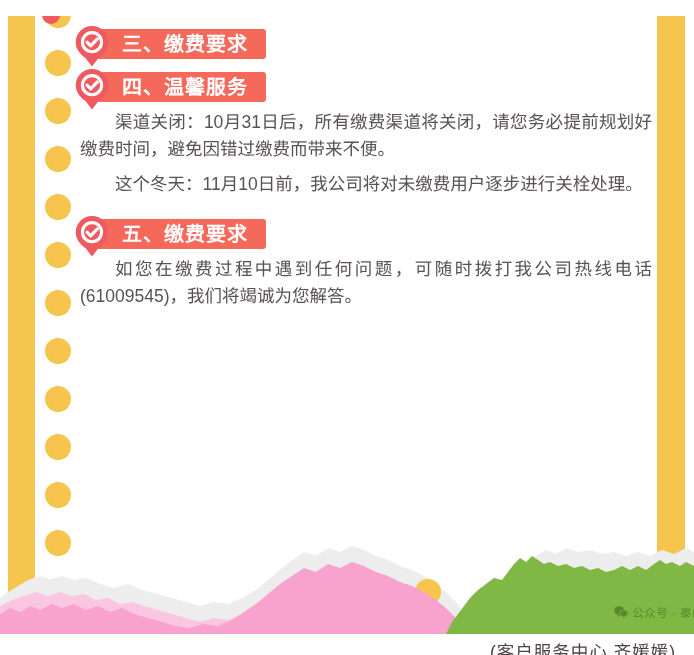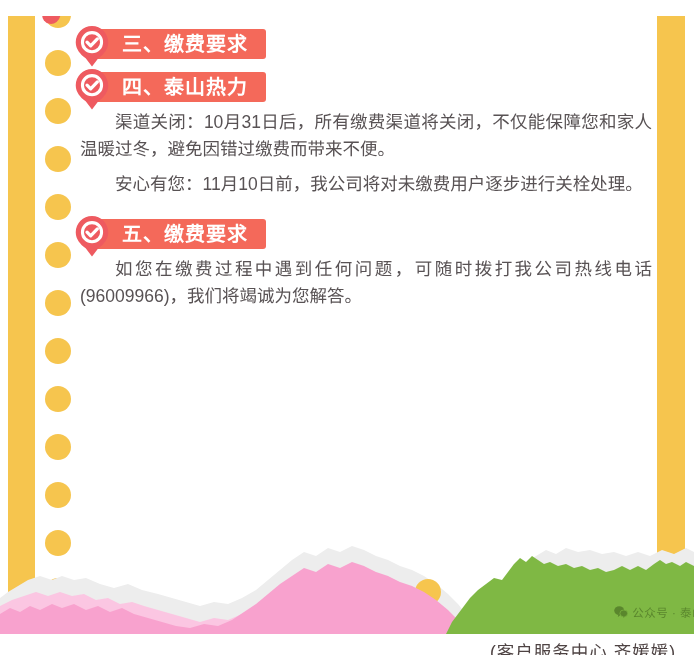--- a/index.html
+++ b/index.html
@@ -95,38 +95,38 @@
 
     <section>
       <div class="ribbon">
         <span class="pin">
           <svg viewBox="0 0 40 46">
             <path d="M20 2 C29.4 2 37 9.6 37 19 C37 26.2 32.2 31.8 26.6 35.8 L20 44.5 L13.4 35.8 C7.8 31.8 3 26.2 3 19 C3 9.6 10.6 2 20 2 Z" style="fill:var(--pin-red)"></path>
             <circle cx="20" cy="19" r="10" fill="none" stroke="#fff" stroke-width="3.2"></circle>
             <path d="M14.8 19 l3.8 3.8 l7 -7.2" fill="none" stroke="#fff" stroke-width="3.4" stroke-linecap="round" stroke-linejoin="round"></path>
           </svg>
         </span>
-        <span>四、泰山热力</span>
+        <span>四、温馨服务</span>
       </div>
-      <p class="body">渠道关闭：10月31日后，所有缴费渠道将关闭，不仅能保障您和家人温暖过冬，避免因错过缴费而带来不便。</p>
-      <p class="body">安心有您：11月10日前，我公司将对未缴费用户逐步进行关栓处理。</p>
+      <p class="body">渠道关闭：10月31日后，所有缴费渠道将关闭，请您务必提前规划好缴费时间，避免因错过缴费而带来不便。</p>
+      <p class="body">这个冬天：11月10日前，我公司将对未缴费用户逐步进行关栓处理。</p>
     </section>
 
     <section>
       <div class="ribbon">
         <span class="pin">
           <svg viewBox="0 0 40 46">
             <path d="M20 2 C29.4 2 37 9.6 37 19 C37 26.2 32.2 31.8 26.6 35.8 L20 44.5 L13.4 35.8 C7.8 31.8 3 26.2 3 19 C3 9.6 10.6 2 20 2 Z" style="fill:var(--pin-red)"></path>
             <circle cx="20" cy="19" r="10" fill="none" stroke="#fff" stroke-width="3.2"></circle>
             <path d="M14.8 19 l3.8 3.8 l7 -7.2" fill="none" stroke="#fff" stroke-width="3.4" stroke-linecap="round" stroke-linejoin="round"></path>
           </svg>
         </span>
         <span>五、缴费要求</span>
       </div>
-      <p class="body">如您在缴费过程中遇到任何问题，可随时拨打我公司热线电话(96009966)，我们将竭诚为您解答。</p>
+      <p class="body">如您在缴费过程中遇到任何问题，可随时拨打我公司热线电话(61009545)，我们将竭诚为您解答。</p>
     </section>
 
   </main>
 
   <svg class="mountains" viewBox="0 0 694 128" preserveAspectRatio="none">
 
     <path style="fill:var(--gray-ridge)" d="M0 92 L8 86 L18 80 L28 74 L40 70 L52 74 L62 70 L74 74 L86 72 L100 78 L114 82 L128 78 L142 84 L158 88 L172 92 L186 96 L200 100 L214 96 L228 98 L242 92 L256 84 L268 74 L280 64 L292 54 L304 46 L316 50 L328 42 L340 46 L352 40 L364 44 L376 50 L388 54 L400 60 L412 64 L424 70 L436 78 L448 88 L458 98 L466 108 L474 100 L484 90 L494 80 L506 72 L516 64 L526 56 L536 50 L546 44 L556 48 L566 42 L578 46 L590 44 L602 48 L614 46 L626 50 L638 46 L650 50 L662 44 L674 48 L686 42 L694 46 L694 128 L0 128 Z"></path>
 
     <circle cx="428" cy="86" r="13" style="fill:var(--yellow)"></circle>
 

